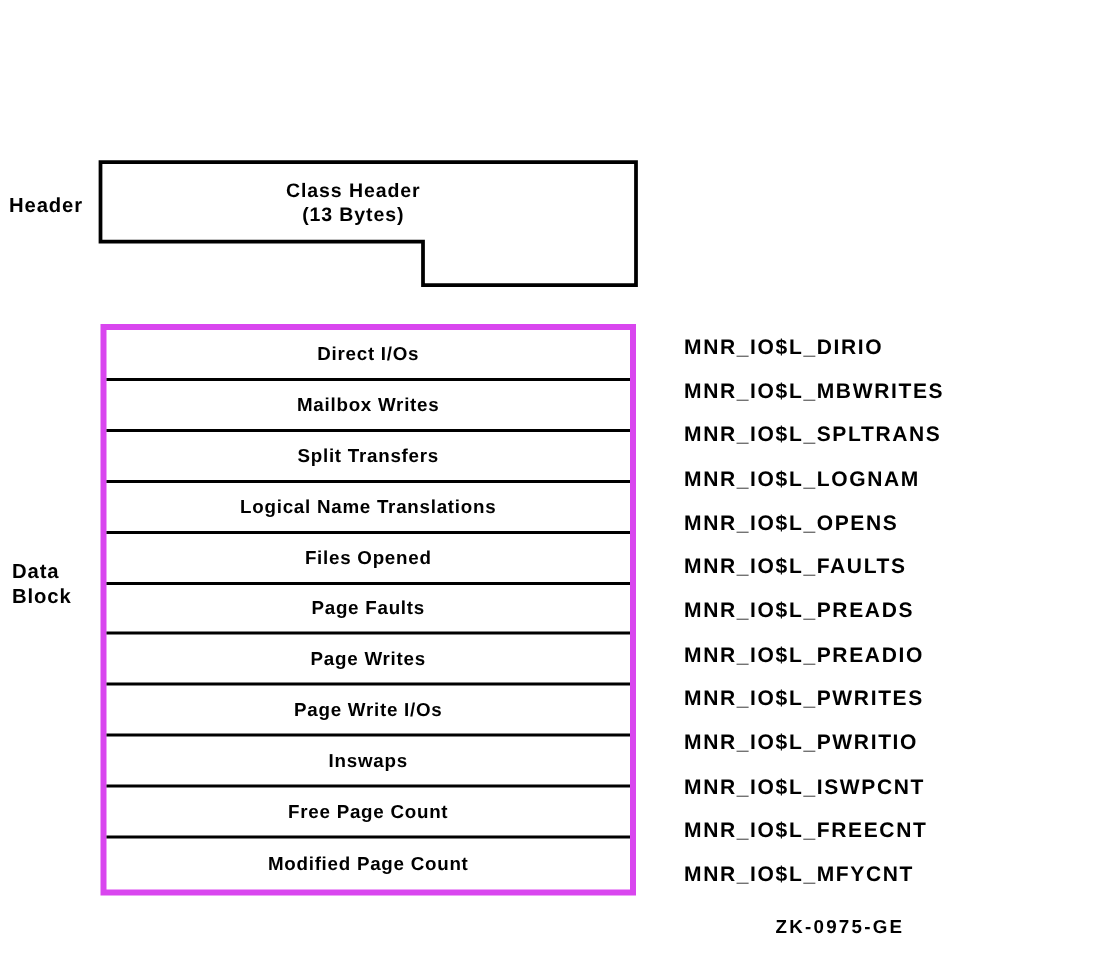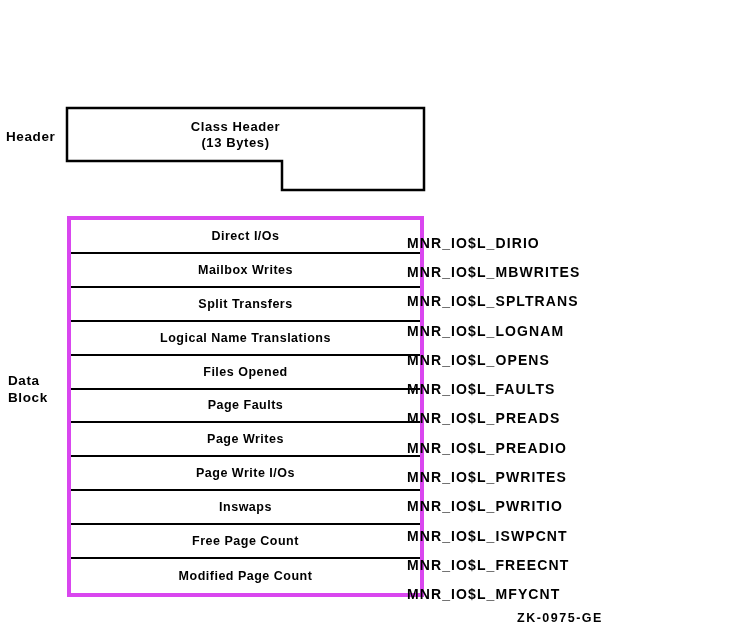--- a/index.html
+++ b/index.html
@@ -68,26 +68,25 @@
     align-items: center;
     justify-content: center;
     font-size: 12.5px;
     font-weight: bold;
     letter-spacing: 0.5px;
   }
   .cell:last-child { border-bottom: none; }
 
   .symbols {
     position: absolute;
-    left: 407px;
+    left: 456px;
     top: 216px;
     height: 381px;
     display: grid;
     grid-auto-rows: 1fr;
-    margin-top: 12px;
   }
   .sym {
     display: flex;
     align-items: center;
     font-size: 14px;
     font-weight: bold;
     letter-spacing: 1.1px;
     white-space: nowrap;
   }
   .caption {

